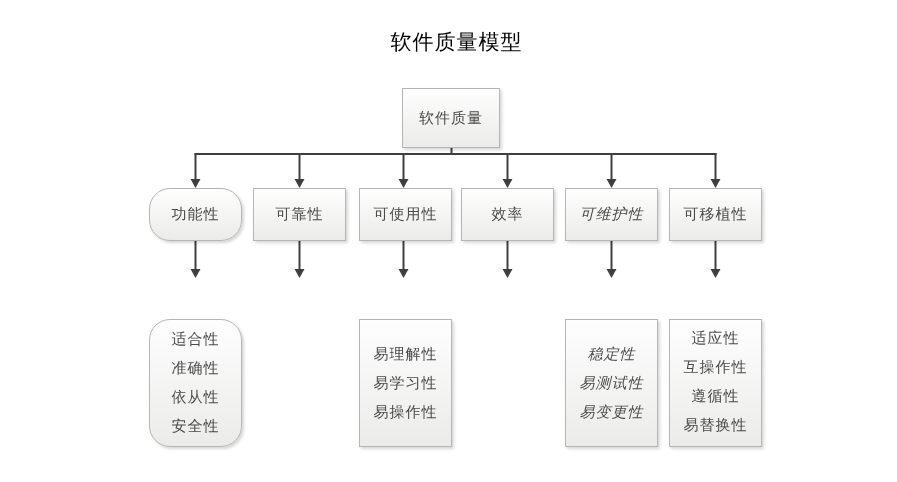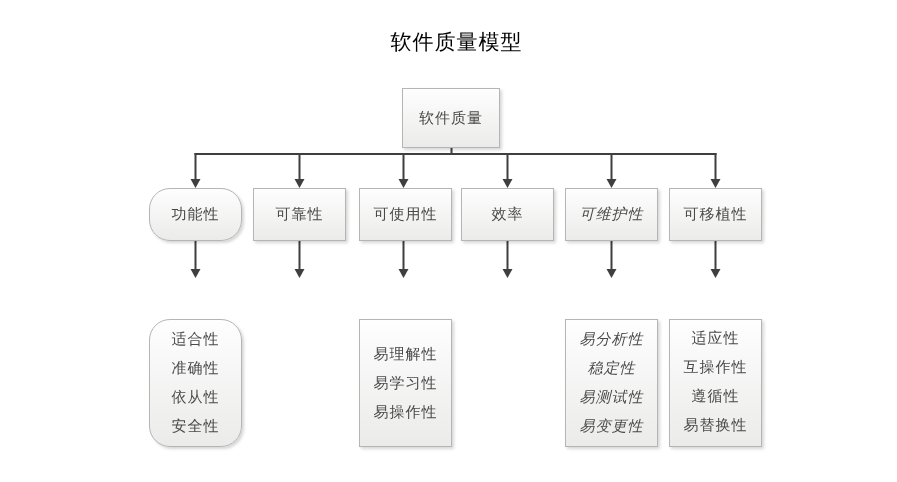--- a/index.html
+++ b/index.html
@@ -164,21 +164,20 @@
   <div class="box cat-box col-3">效率</div>
 
   <div class="box items-box col-2">
     <div class="item">易理解性</div>
     <div class="item">易学习性</div>
     <div class="item">易操作性</div>
   </div>
 
   <div class="box cat-box col-4">可维护性</div>
   <div class="box items-box col-4">
-    <div class="item">易分析性</div>
     <div class="item">稳定性</div>
     <div class="item">易测试性</div>
     <div class="item">易变更性</div>
   </div>
 
   <div class="box cat-box col-5">可移植性</div>
   <div class="box items-box col-5">
     <div class="item">适应性</div>
     <div class="item">互操作性</div>
     <div class="item">遵循性</div>

